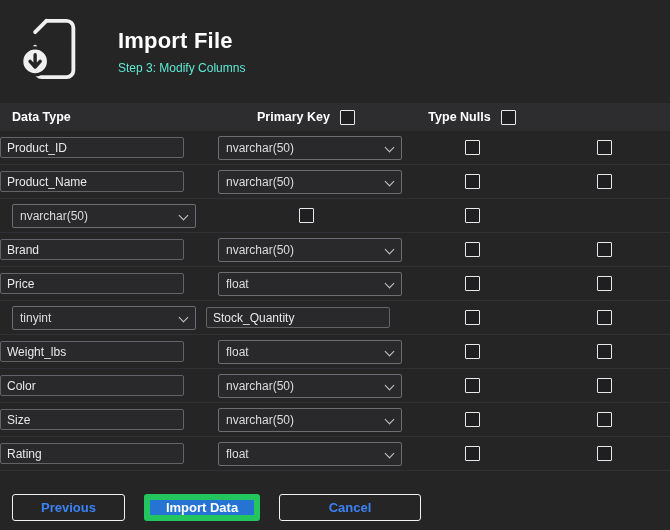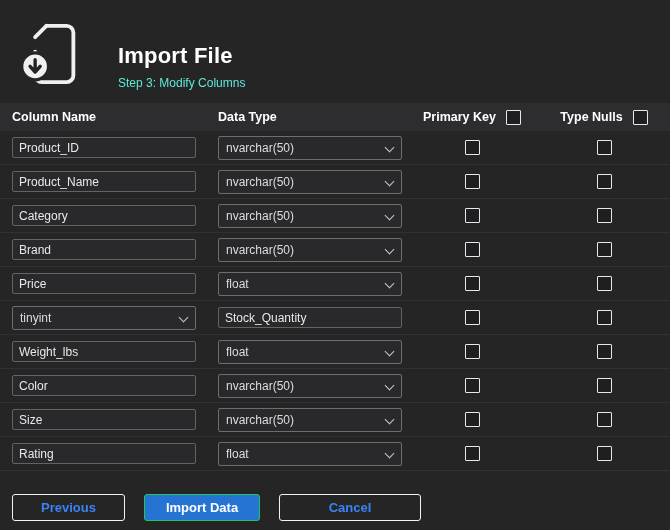--- a/index.html
+++ b/index.html
@@ -8,21 +8,21 @@
     background: #252526;
     color: #ffffff;
     font-family: "Liberation Sans", sans-serif;
     overflow: hidden;
   }
   .page { width: 670px; height: 530px; }
 
   
   .wizard-header {
     display: flex;
-    align-items: flex-end;
+    align-items: center;
     padding: 8px 0 0 16px;
     height: 90px;
   }
   .file-icon { display: inline-block; width: 72px; height: 72px; }
   .titles { margin-left: 30px; padding-top: 4px; }
   .page-title { font-size: 22px; font-weight: bold; letter-spacing: 0.2px; }
   .step-subtitle { font-size: 12px; color: #5eead4; margin-top: 7px; }
 
   
   .grid {
@@ -38,21 +38,21 @@
     font-weight: bold;
   }
   .th.first { padding-left: 12px; }
   .th.second { padding-left: 12px; }
   .th.check-col { display: flex; justify-content: center; align-items: center; gap: 10px; }
 
   .row {
     height: 34px;
     border-bottom: 1px solid #313135;
   }
-  .cell.first { padding-left: 12px; }
+  .cell.first { padding-left: 0; }
   .cell.second { padding-left: 12px; }
   .cell.center { display: flex; justify-content: center; align-items: center; }
 
   .name-input {
     width: 184px;
     height: 21px;
     background: #29292c;
     border: 1px solid #636367;
     border-radius: 2px;
     color: #e8e8e8;
@@ -118,21 +118,21 @@
   .btn.secondary {
     width: 113px;
     background: #252526;
     color: #3b82f6;
     border: 1px solid #f2f2f2;
   }
   .btn.primary {
     width: 116px;
     background: #2574d4;
     color: #ffffff;
-    border: 1px solid #22c55e;
+    border: 6px solid #22c55e;
   }
   .btn.wide { width: 142px; }
 </style>
 </head>
 <body>
 
 <div class="page">
 
   <header class="wizard-header">
     <span class="file-icon">
@@ -143,21 +143,20 @@
         <path d="M17 37 V47 M12.5 43 L17 48 L21.5 43" fill="none" stroke="#252526" stroke-width="3" stroke-linecap="round" stroke-linejoin="round"></path>
       </svg>
     </span>
     <div class="titles">
       <div class="page-title">Import File</div>
       <div class="step-subtitle">Step 3: Modify Columns</div>
     </div>
   </header>
 
   <div class="grid table-header">
-    <div class="th first">Column Name</div>
     <div class="th second">Data Type</div>
     <div class="th check-col">
       <span>Primary Key</span>
       <input type="checkbox" class="cb" style="">
     </div>
     <div class="th check-col">
       <span>Type Nulls</span>
       <input type="checkbox" class="cb" style="">
     </div>
   </div>
@@ -193,23 +192,20 @@
     </div>
     <div class="cell center">
       <input type="checkbox" class="cb" style="">
     </div>
     <div class="cell center">
       <input type="checkbox" class="cb" style="">
     </div>
   </div>
 
   <div class="grid row">
-    <div class="cell first">
-      <input class="name-input" type="text" value="Category" style="">
-    </div>
     <div class="cell second">
       <span class="select-wrap">
         <select class="type-select"><option>nvarchar(50)</option></select>
         <span class="chev"></span>
       </span>
     </div>
     <div class="cell center">
       <input type="checkbox" class="cb" style="">
     </div>
     <div class="cell center">

